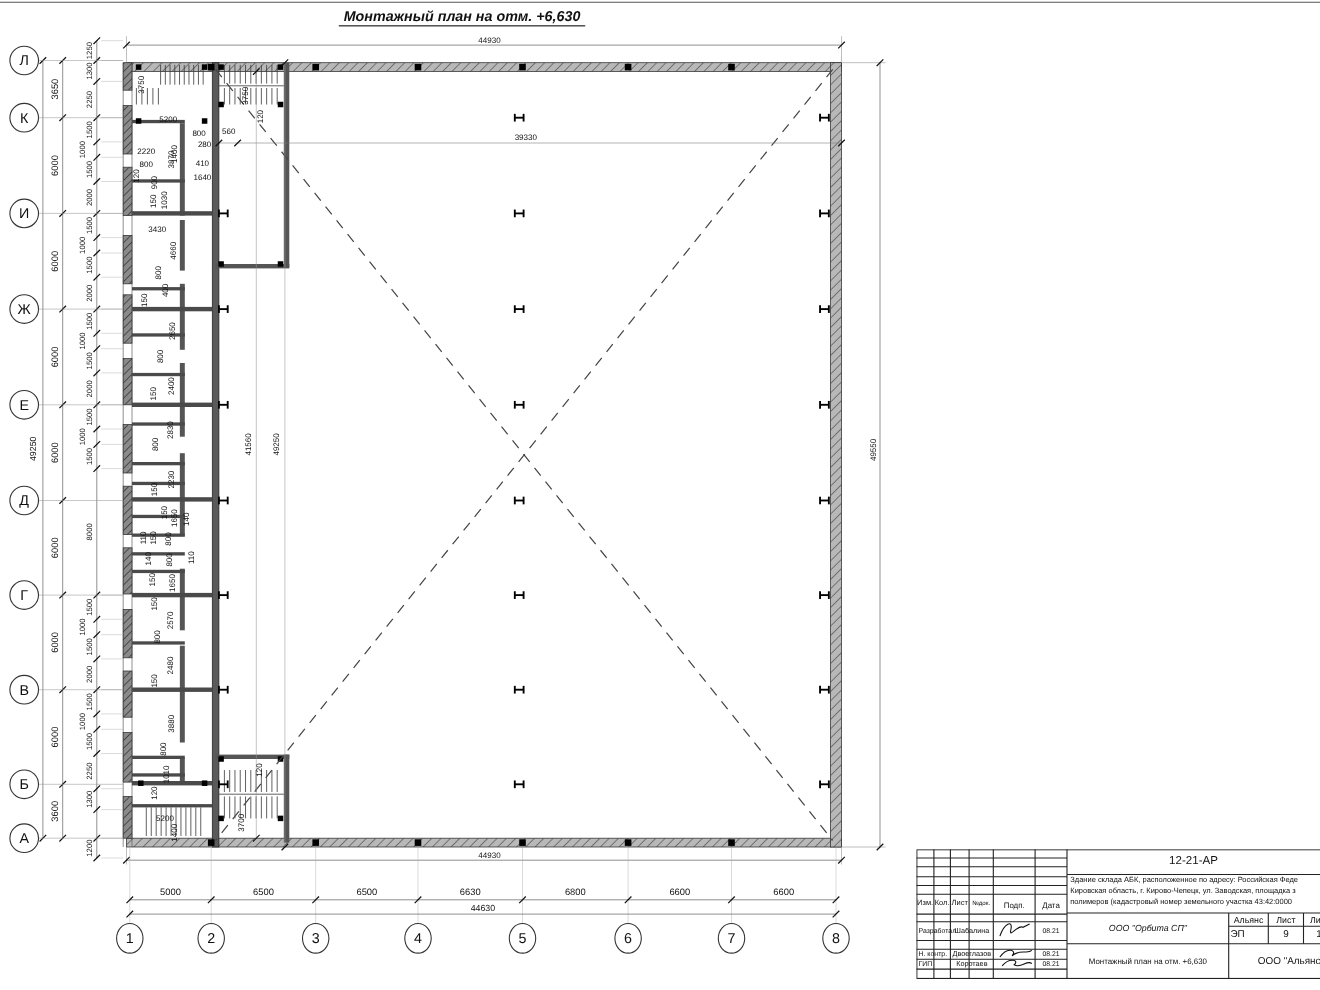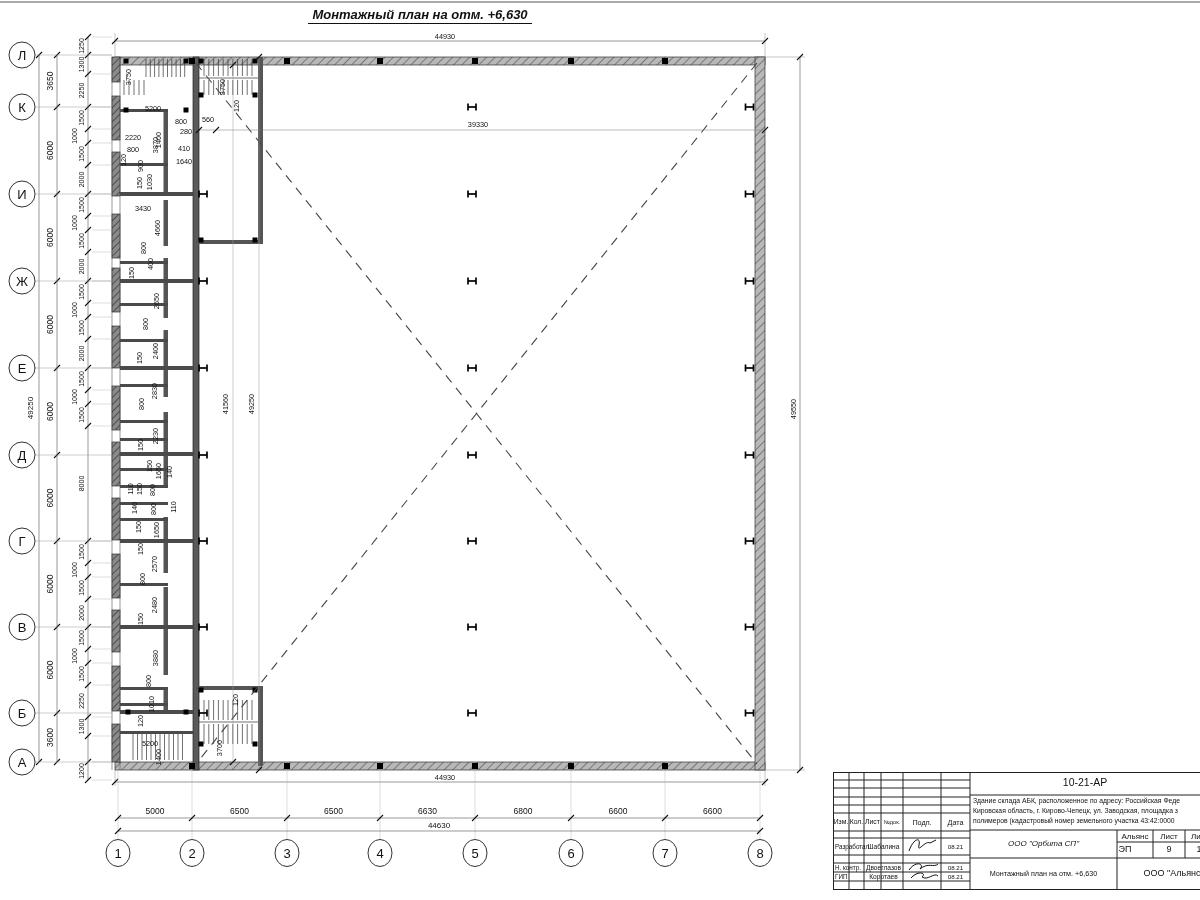--- a/index.html
+++ b/index.html
@@ -624,21 +624,21 @@
       <line x1="284" y1="58" x2="284" y2="118"></line>
       <line x1="320" y1="58" x2="320" y2="86"></line>
         <line x1="352" y1="58" x2="352" y2="86"></line>
     </g>
     <g stroke="#111" stroke-width="1" fill="none">
       <path d="M76,79 C80,67 88,64 86,73 C84,82 92,68 97,71 L103,68"></path>
       <path d="M76,98 C83,88 92,92 87,97 C95,90 101,96 105,92"></path>
       <path d="M78,106 C85,98 94,101 89,105 C95,109 101,100 105,104"></path>
     </g>
   </svg>
-  <span class="c" style="left:137px;top:4px;width:230px;font-size:10.5px">10-21-АР</span>
+  <span class="c" style="left:137px;top:4px;width:230px;font-size:10.5px">12-21-АР</span>
   <span style="left:140px;top:25px;font-size:6.8px">Здание склада АБК, расположенное по адресу: Российская Феде</span>
   <span style="left:140px;top:35px;font-size:6.8px">Кировская область, г. Кирово-Чепецк, ул. Заводская, площадка з</span>
   <span style="left:140px;top:45px;font-size:6.8px">полимеров (кадастровый номер земельного участка 43:42:0000</span>
   <span class="c" style="left:0;top:46px;width:16px;font-size:6.8px">Изм.</span>
   <span class="c" style="left:16px;top:46px;width:15px;font-size:6.8px">Кол.</span>
   <span class="c" style="left:31px;top:46px;width:17px;font-size:6.8px">Лист</span>
   <span class="c" style="left:48px;top:47px;width:22px;font-size:5.6px">№док.</span>
   <span class="c" style="left:70px;top:46px;width:38px;font-size:7.2px">Подп.</span>
   <span class="c" style="left:108px;top:46px;width:29px;font-size:7.2px">Дата</span>
   <span style="left:2px;top:71px;font-size:6.3px">Разработал</span>

